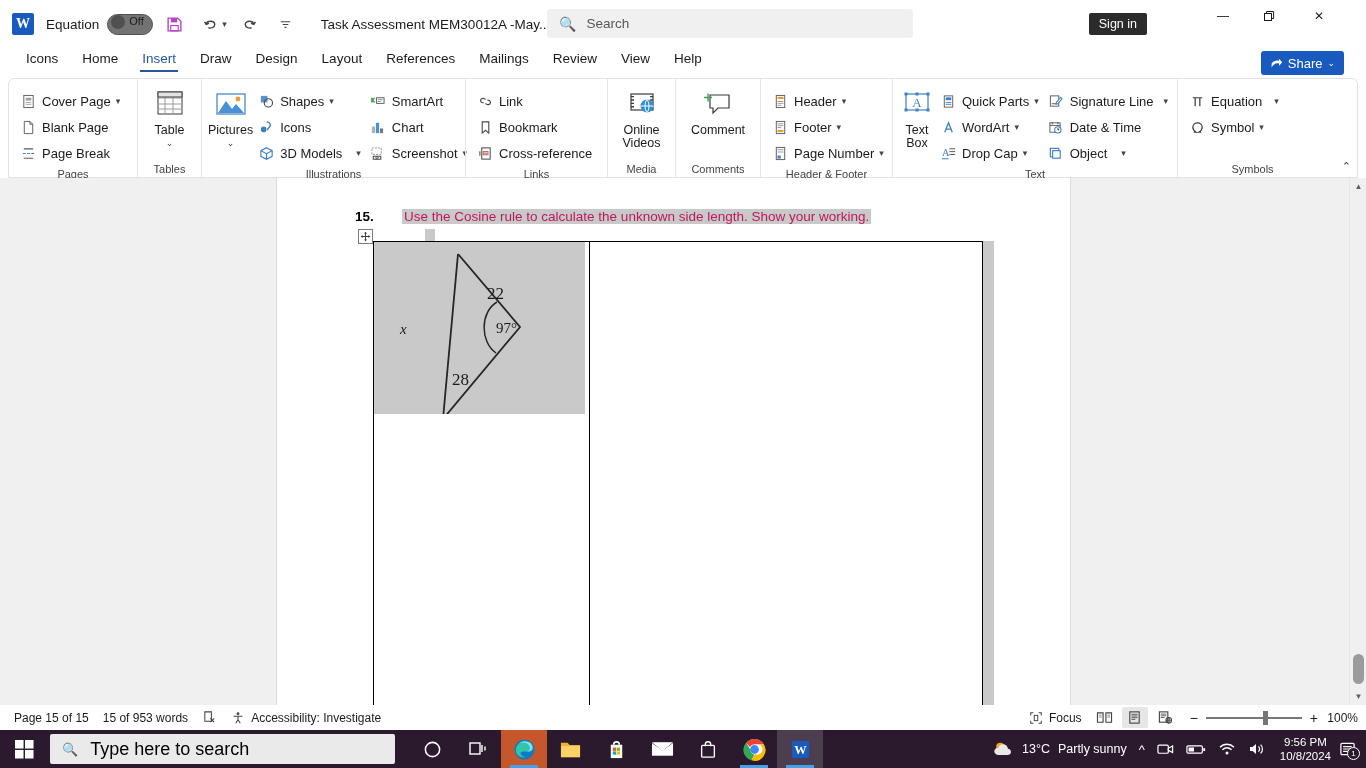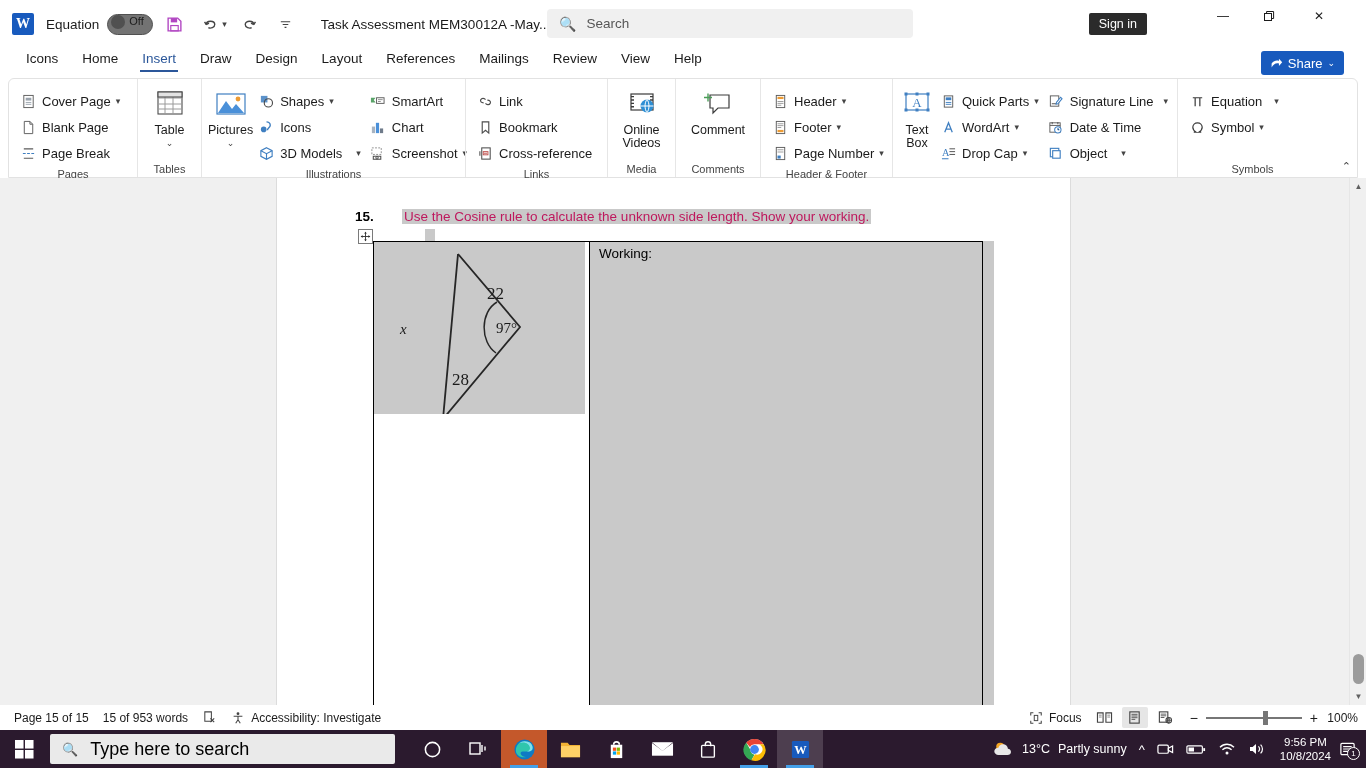--- a/index.html
+++ b/index.html
@@ -644,20 +644,21 @@
               <svg width="15" height="15" viewBox="0 0 16 16">
                   <rect x="2.5" y="2.5" width="9" height="9" fill="none" stroke="#3f7fc1" stroke-width="1.2"></rect>
                   <rect x="5" y="5" width="8" height="8" fill="#fff" stroke="#3f7fc1" stroke-width="1.2"></rect>
                 </svg>
             </span>
             <span>Object</span>
             <span class="cv" style="margin-left:14px">▾</span>
           </div>
         </div>
       </div>
+      <div class="gname">Text</div>
     </div>
 
     <div class="grp" style="width:150px">
       <div class="body">
         <div class="smallcol" style="padding-top:3px">
           <div class="srow">
             <span class="ic">
               <svg width="15" height="15" viewBox="0 0 16 16">
                   <path d="M3 4h10M5.5 4v9M10.5 4v9" fill="none" stroke="#3b3b3b" stroke-width="1.3"></path>
                 </svg>
@@ -704,23 +705,20 @@
 
             <path d="M84 12 L146 85 L69 177" fill="none" stroke="#262626" stroke-width="1.8"></path>
             <path d="M84 12 L69 177" fill="none" stroke="#262626" stroke-width="1.8"></path>
 
             <path d="M123 60 C106 70, 106 100, 122 111" fill="none" stroke="#262626" stroke-width="1.5"></path>
             <text x="113" y="57" font-size="17" fill="#1a1a1a" font-family="Liberation Serif, serif">22</text>
             <text x="78" y="143" font-size="17" fill="#1a1a1a" font-family="Liberation Serif, serif">28</text>
             <text x="26" y="92" font-size="15" fill="#1a1a1a" font-style="italic" font-family="Liberation Serif, serif">x</text>
             <text x="122" y="91" font-size="15" fill="#1a1a1a" font-family="Liberation Serif, serif">97°</text>
           </svg>
-        </div>
-        <div class="cell-right">
-          <div class="working-label">Working:</div>
         </div>
       </div>
       <div class="sel-strip"></div>
     </div>
   </div>
 
   <div class="vscroll">
     <div class="vs-arrow up">▲</div>
     <div class="vs-thumb"></div>
     <div class="vs-arrow down">▼</div>

